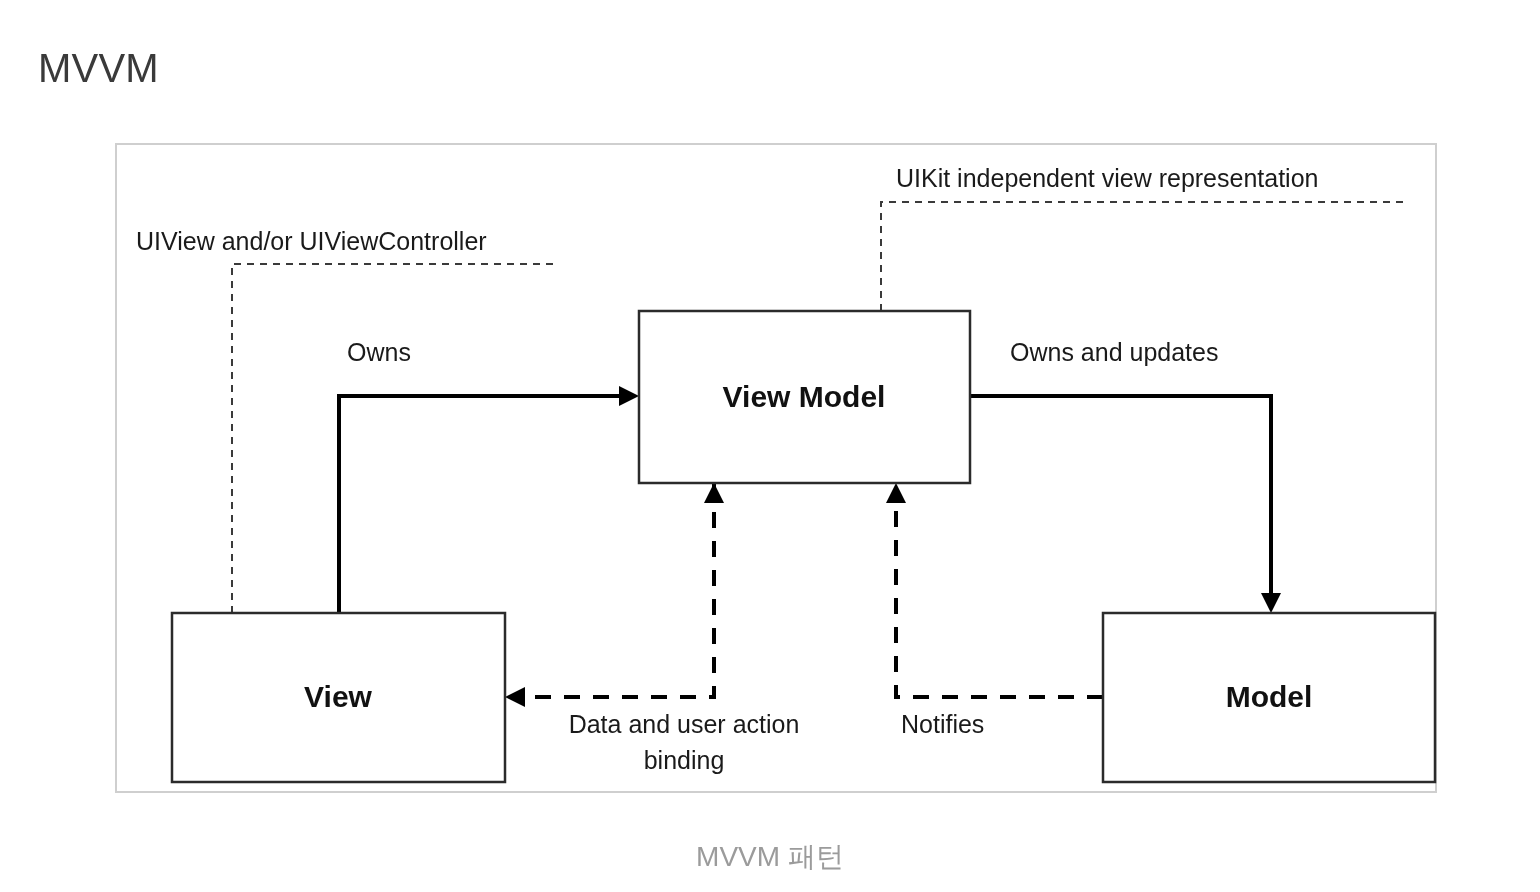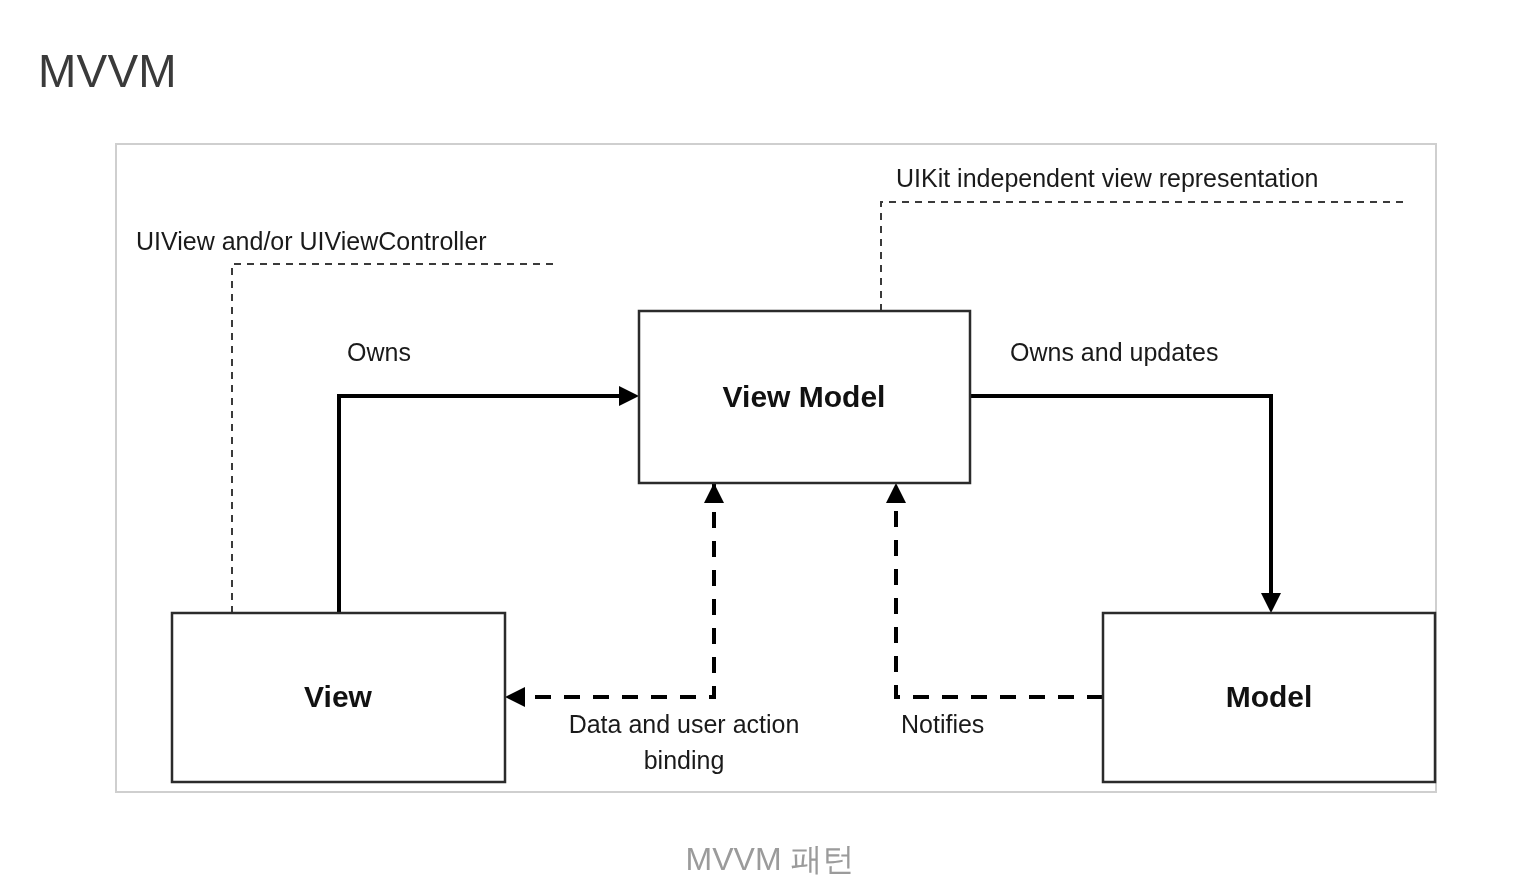--- a/index.html
+++ b/index.html
@@ -12,21 +12,21 @@
     height: 892px;
     font-family: "Liberation Sans", "DejaVu Sans", sans-serif;
     color: #333333;
     overflow: hidden;
     position: relative;
   }
   #page-title {
     position: absolute;
     left: 38px;
     top: 48px;
-    font-size: 46px;
+    font-size: 40px;
     font-weight: 400;
     color: #3a3a3a;
     letter-spacing: 0.2px;
     line-height: 1;
   }
   #diagram-wrap {
     position: absolute;
     left: 0;
     top: 0;
     width: 1540px;
@@ -93,21 +93,21 @@
   .arrow-head {
     fill: #000000;
     stroke: none;
   }
   #caption {
     position: absolute;
     left: 0;
     top: 838px;
     width: 1540px;
     text-align: center;
-    font-size: 32px;
+    font-size: 28px;
     font-weight: 400;
     color: #9b9b9b;
   }
 </style>
 </head>
 <body>
 
 <div id="page-title">MVVM</div>
 
 <div id="diagram-wrap">

